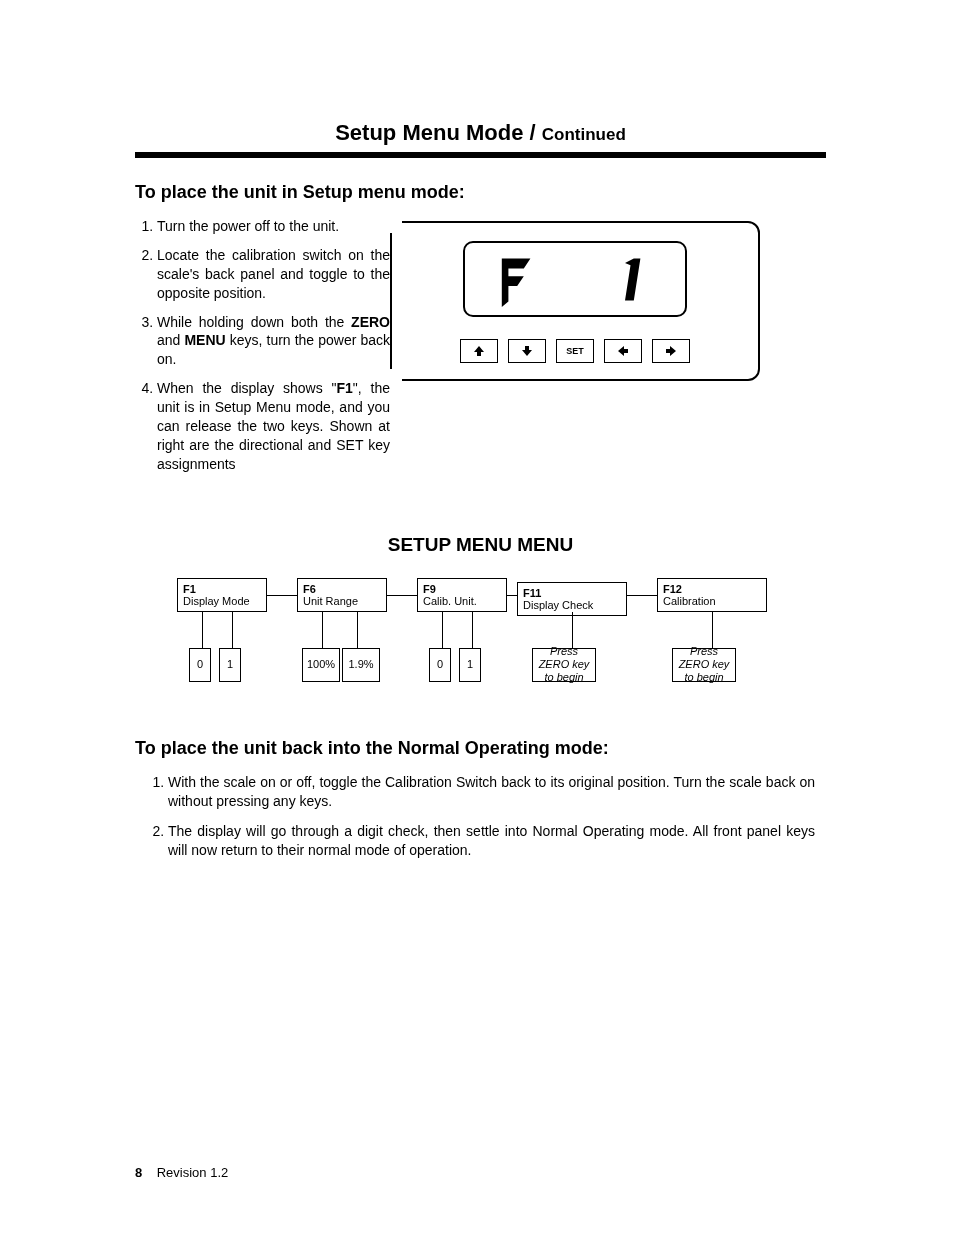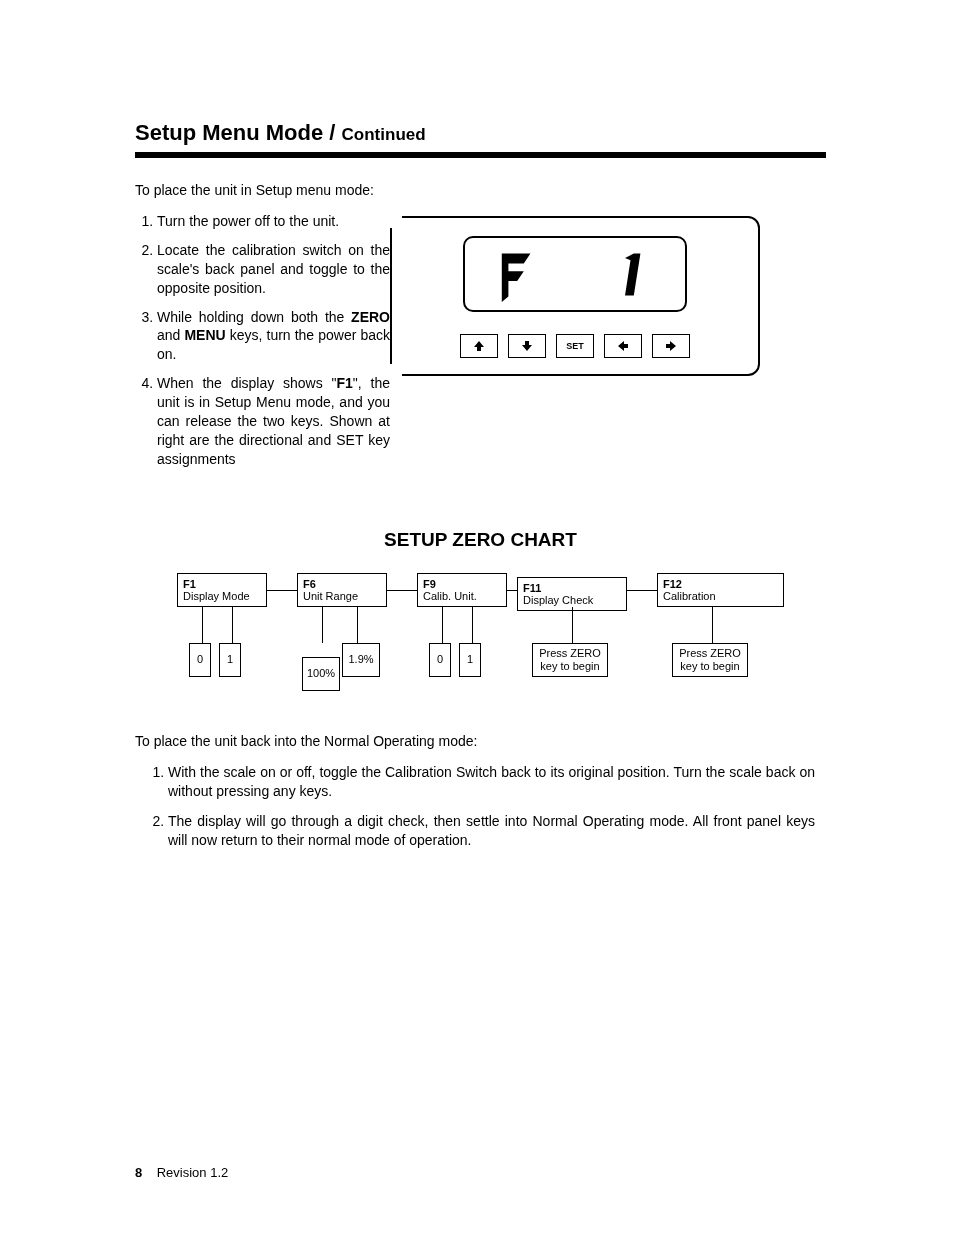--- a/index.html
+++ b/index.html
@@ -13,32 +13,33 @@
     width: 954px;
     height: 1235px;
     position: relative;
     box-sizing: border-box;
     padding: 120px 128px 40px 135px;
   }
   .page-title {
     font-weight: bold;
     font-size: 22px;
     margin: 0 0 2px 0;
+    text-align: center;
   }
   .page-title .cont {
     font-size: 17px;
   }
   .title-rule {
     border: 0;
     border-top: 6px solid #000;
     margin: 6px 0 24px 0;
   }
   .sub-heading {
-    font-weight: normal;
-    font-size: 14px;
+    font-weight: bold;
+    font-size: 18px;
     margin: 0 0 14px 0;
   }
   .two-col {
     display: flex;
   }
   .left-col {
     flex: 0 0 255px;
   }
   .right-col {
     flex: 1 1 auto;
@@ -140,21 +141,21 @@
     width: 90px;
     height: 34px;
   }
   .menu-top .code { font-weight: bold; }
   .opt-box {
     padding: 3px 4px;
     min-width: 22px;
     height: 34px;
     line-height: 1.2;
   }
-  .opt-wide { width: 76px; }
+  .opt-wide { width: 64px; font-style: italic; }
   .chart-line {
     position: absolute;
     background: #000;
   }
   ol.steps2 {
     margin: 11px;
     padding-left: 22px;
     font-size: 14px;
     line-height: 1.35;
   }
@@ -223,63 +224,63 @@
           <div class="key">
             <svg viewBox="0 0 14 14">
                 <path d="M12 7 l-6 5 v-3 h-4 v-4 h4 v-3 z" fill="#000"></path>
               </svg>
           </div>
         </div>
       </div>
     </div>
   </div>
 
-  <div class="chart-title">SETUP ZERO CHART</div>
+  <div class="chart-title">SETUP MENU MENU</div>
 
   <div class="chart">
 
     <div class="menu-box menu-top" style="left:30px; top:0;">
       <span class="code">F1</span>
       <span>Display Mode</span>
     </div>
     <div class="chart-line" style="left:120px; top:17px; width:30px; height:1px;"></div>
     <div class="chart-line" style="left:55px; top:34px; width:1px; height:36px;"></div>
     <div class="chart-line" style="left:85px; top:34px; width:1px; height:36px;"></div>
     <div class="menu-box opt-box" style="left:42px; top:70px;">0</div>
     <div class="menu-box opt-box" style="left:72px; top:70px;">1</div>
 
     <div class="menu-box menu-top" style="left:150px; top:0;">
       <span class="code">F6</span>
       <span>Unit Range</span>
     </div>
     <div class="chart-line" style="left:240px; top:17px; width:30px; height:1px;"></div>
     <div class="chart-line" style="left:175px; top:34px; width:1px; height:36px;"></div>
     <div class="chart-line" style="left:210px; top:34px; width:1px; height:36px;"></div>
-    <div class="menu-box opt-box" style="left:155px; top:84px; min-width:38px;">100%</div>
+    <div class="menu-box opt-box" style="left:155px; top:70px; min-width:38px;">100%</div>
     <div class="menu-box opt-box" style="left:195px; top:70px; min-width:38px;">1.9%</div>
 
     <div class="menu-box menu-top" style="left:270px; top:0;">
       <span class="code">F9</span>
       <span>Calib. Unit.</span>
     </div>
     <div class="chart-line" style="left:360px; top:17px; width:10px; height:1px;"></div>
     <div class="chart-line" style="left:295px; top:34px; width:1px; height:36px;"></div>
     <div class="chart-line" style="left:325px; top:34px; width:1px; height:36px;"></div>
     <div class="menu-box opt-box" style="left:282px; top:70px;">0</div>
     <div class="menu-box opt-box" style="left:312px; top:70px;">1</div>
 
     <div class="menu-box menu-top" style="left:370px; top:4px; width:110px;">
       <span class="code">F11</span>
       <span>Display Check</span>
     </div>
     <div class="chart-line" style="left:480px; top:17px; width:30px; height:1px;"></div>
     <div class="chart-line" style="left:425px; top:34px; width:1px; height:36px;"></div>
     <div class="menu-box opt-box opt-wide" style="left:385px; top:70px;">Press ZERO key to begin</div>
 
-    <div class="menu-box menu-top" style="left:510px; top:0; width:127px;">
+    <div class="menu-box menu-top" style="left:510px; top:0; width:110px;">
       <span class="code">F12</span>
       <span>Calibration</span>
     </div>
     <div class="chart-line" style="left:565px; top:34px; width:1px; height:36px;"></div>
     <div class="menu-box opt-box opt-wide" style="left:525px; top:70px;">Press ZERO key to begin</div>
   </div>
 
   <p class="sub-heading">To place the unit back into the Normal Operating mode:</p>
   <ol class="steps2">
     <li>With the scale on or off, toggle the Calibration Switch back to its original position. Turn the scale back on without pressing any keys.</li>

